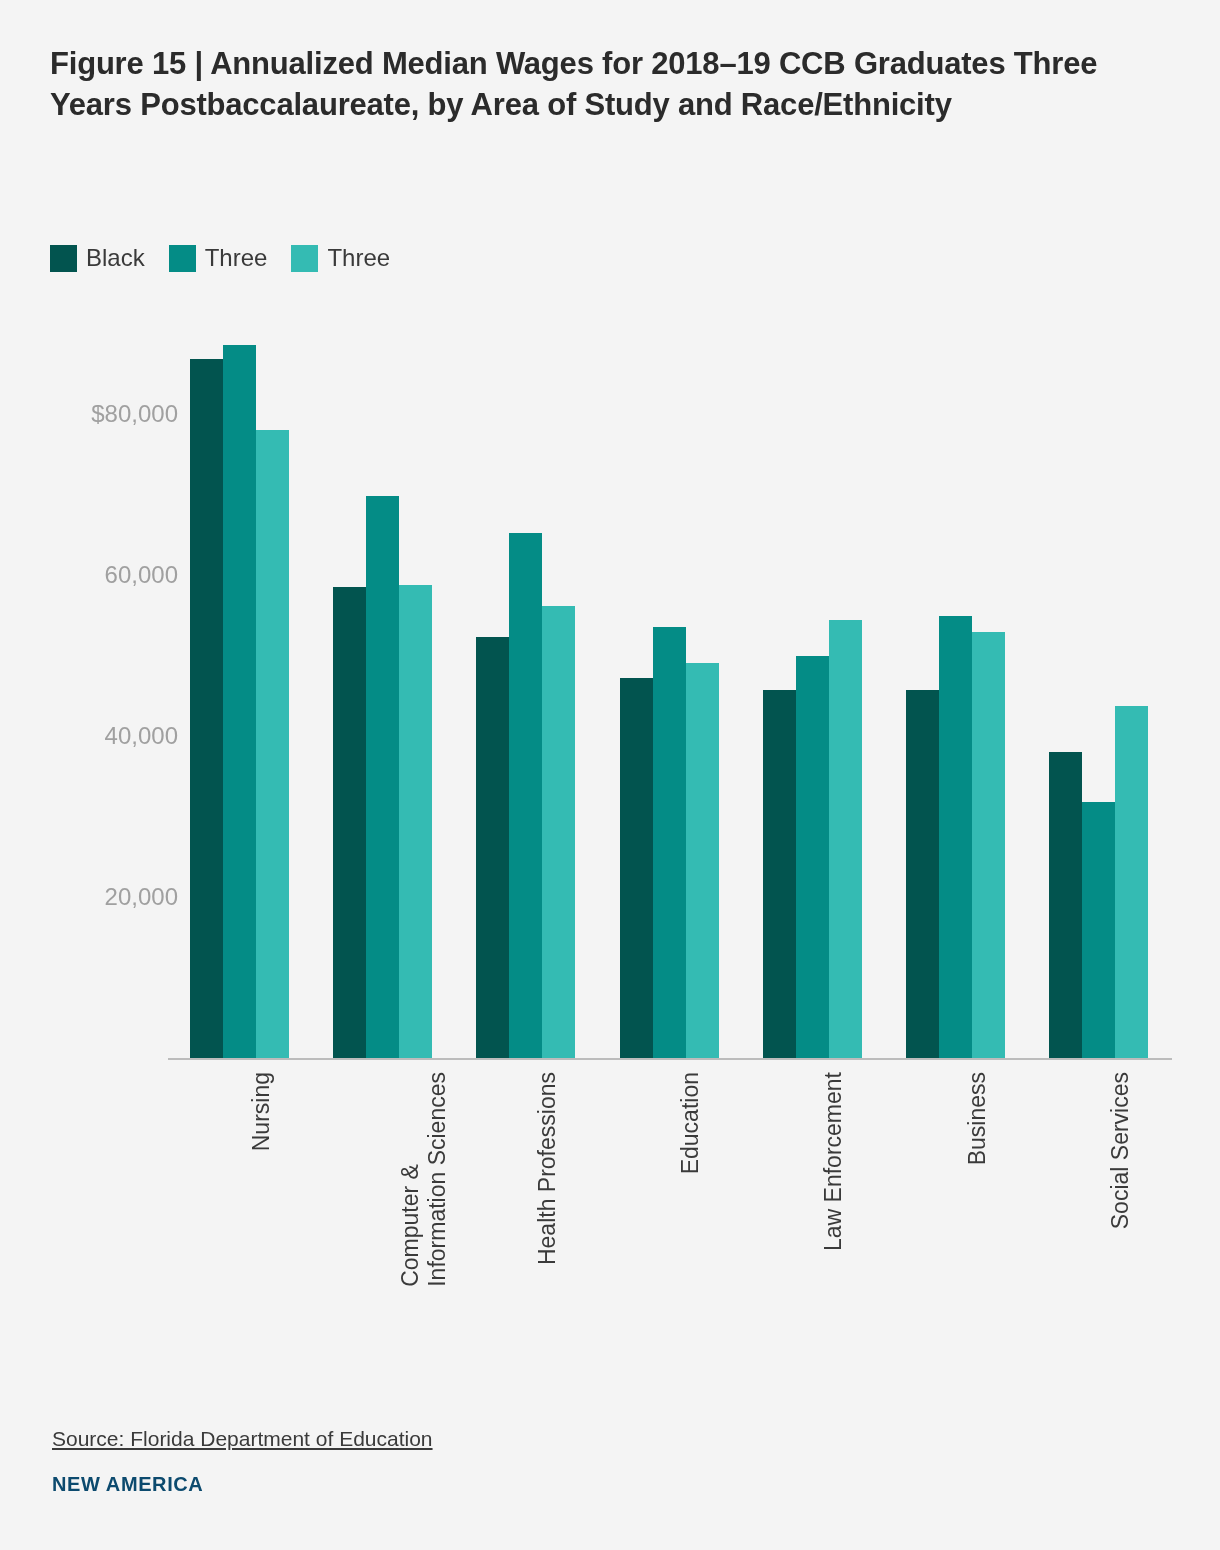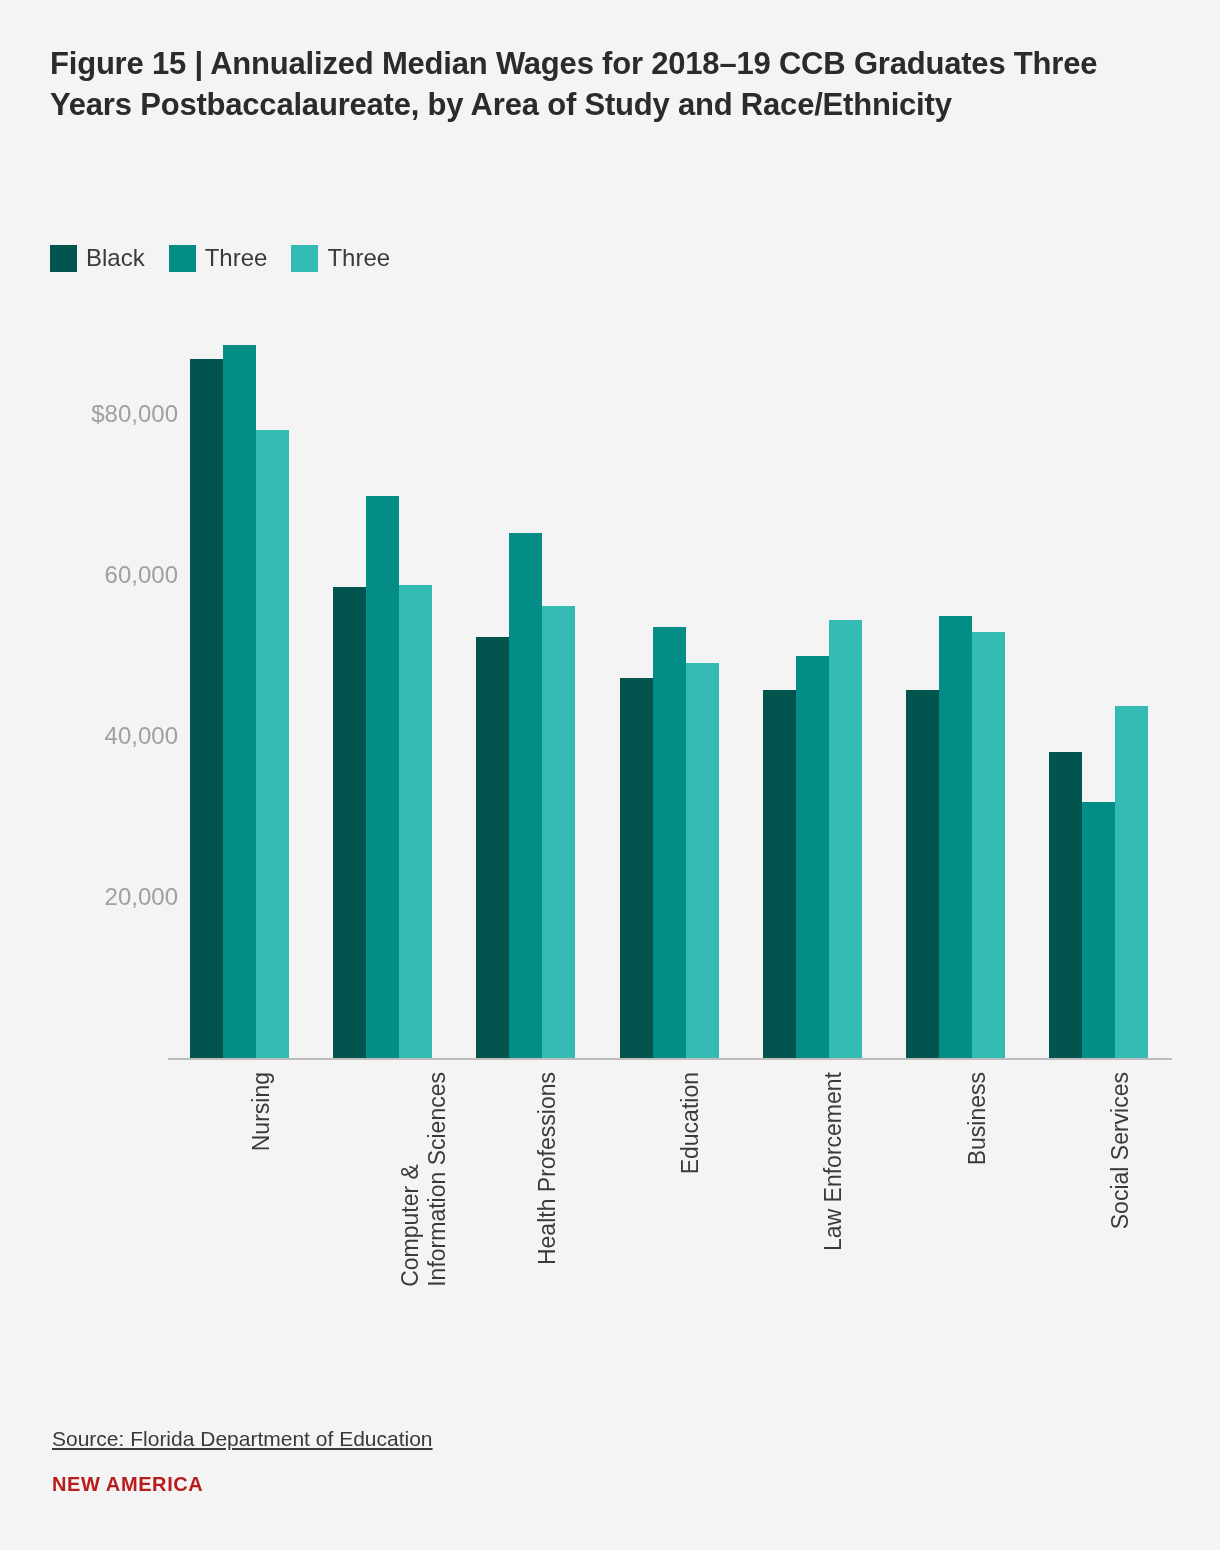--- a/index.html
+++ b/index.html
@@ -103,21 +103,21 @@
     color: #3a3a3a;
     text-decoration: underline;
   }
   #brand-logo {
     position: absolute;
     left: 52px;
     top: 1473px;
     font-size: 20px;
     font-weight: bold;
     letter-spacing: 0.6px;
-    color: #b91c1c;
+    color: #0c4a6e;
   }
 </style>
 </head>
 <body>
 
 <div id="figure-title">Figure 15 | Annualized Median Wages for 2018–19 CCB Graduates Three Years Postbaccalaureate, by Area of Study and Race/Ethnicity</div>
 
 <div id="legend">
     <div class="legend-item">
       <span class="legend-swatch" style="background: rgb(2, 84, 79);"></span>

